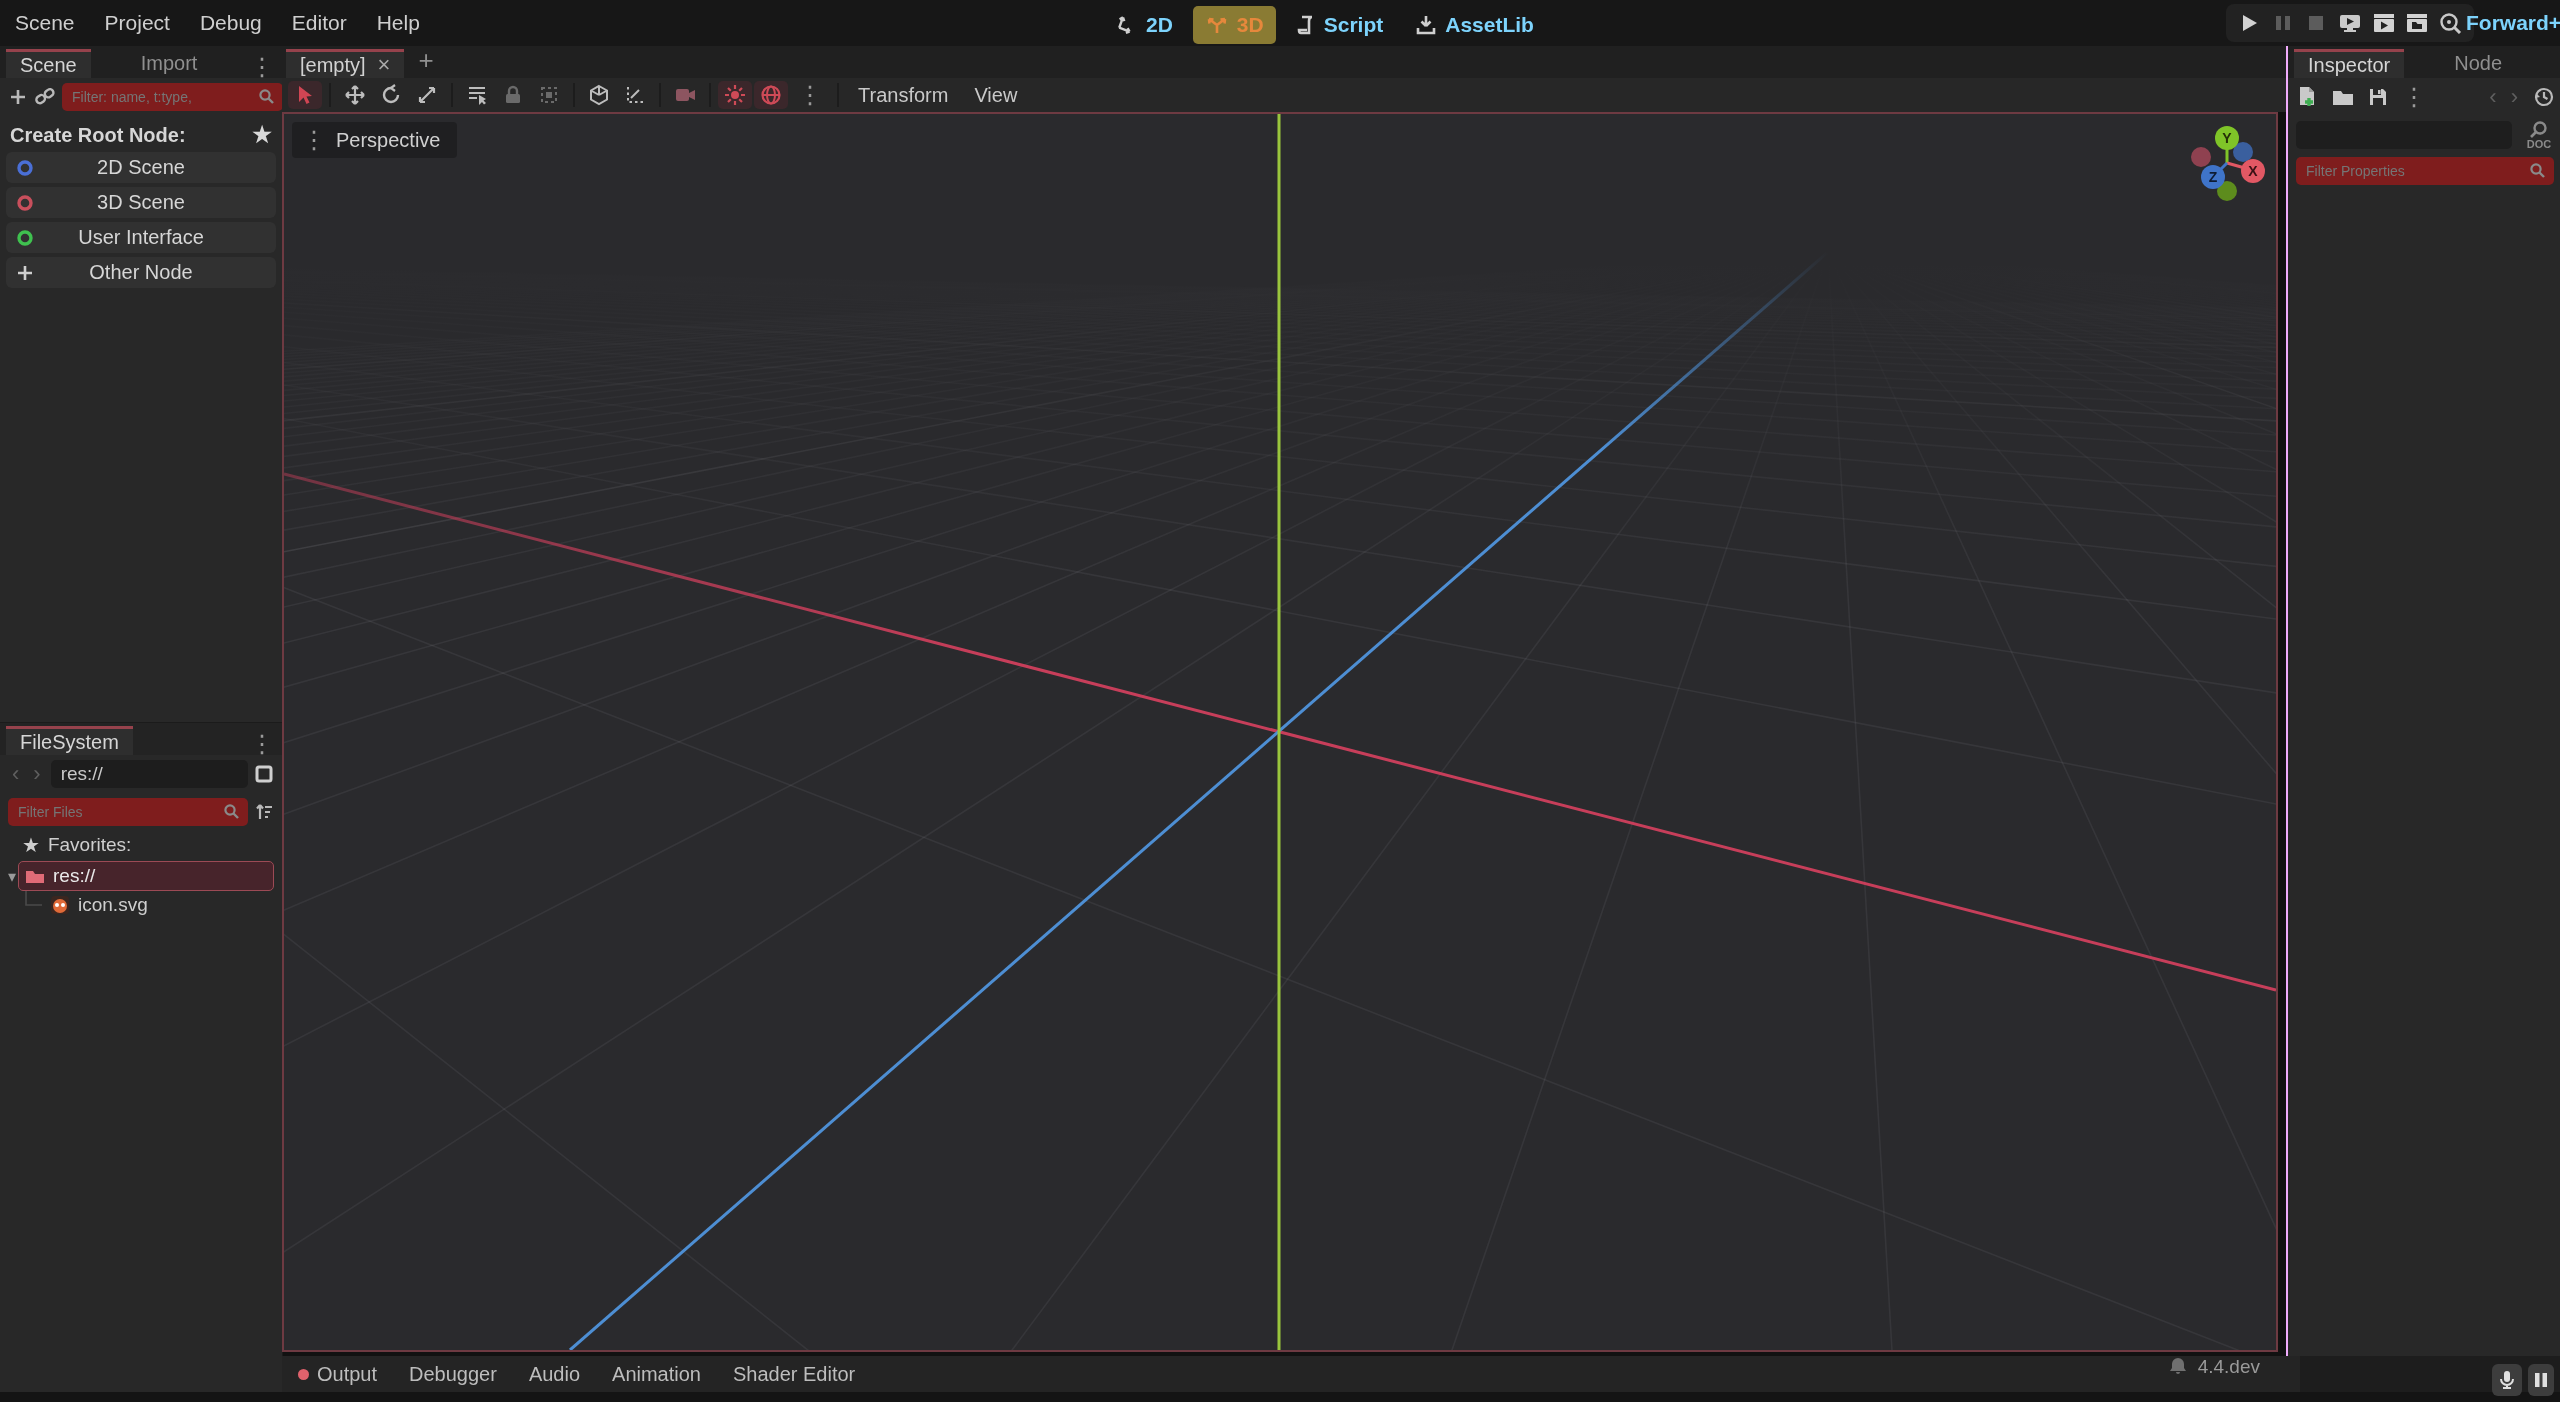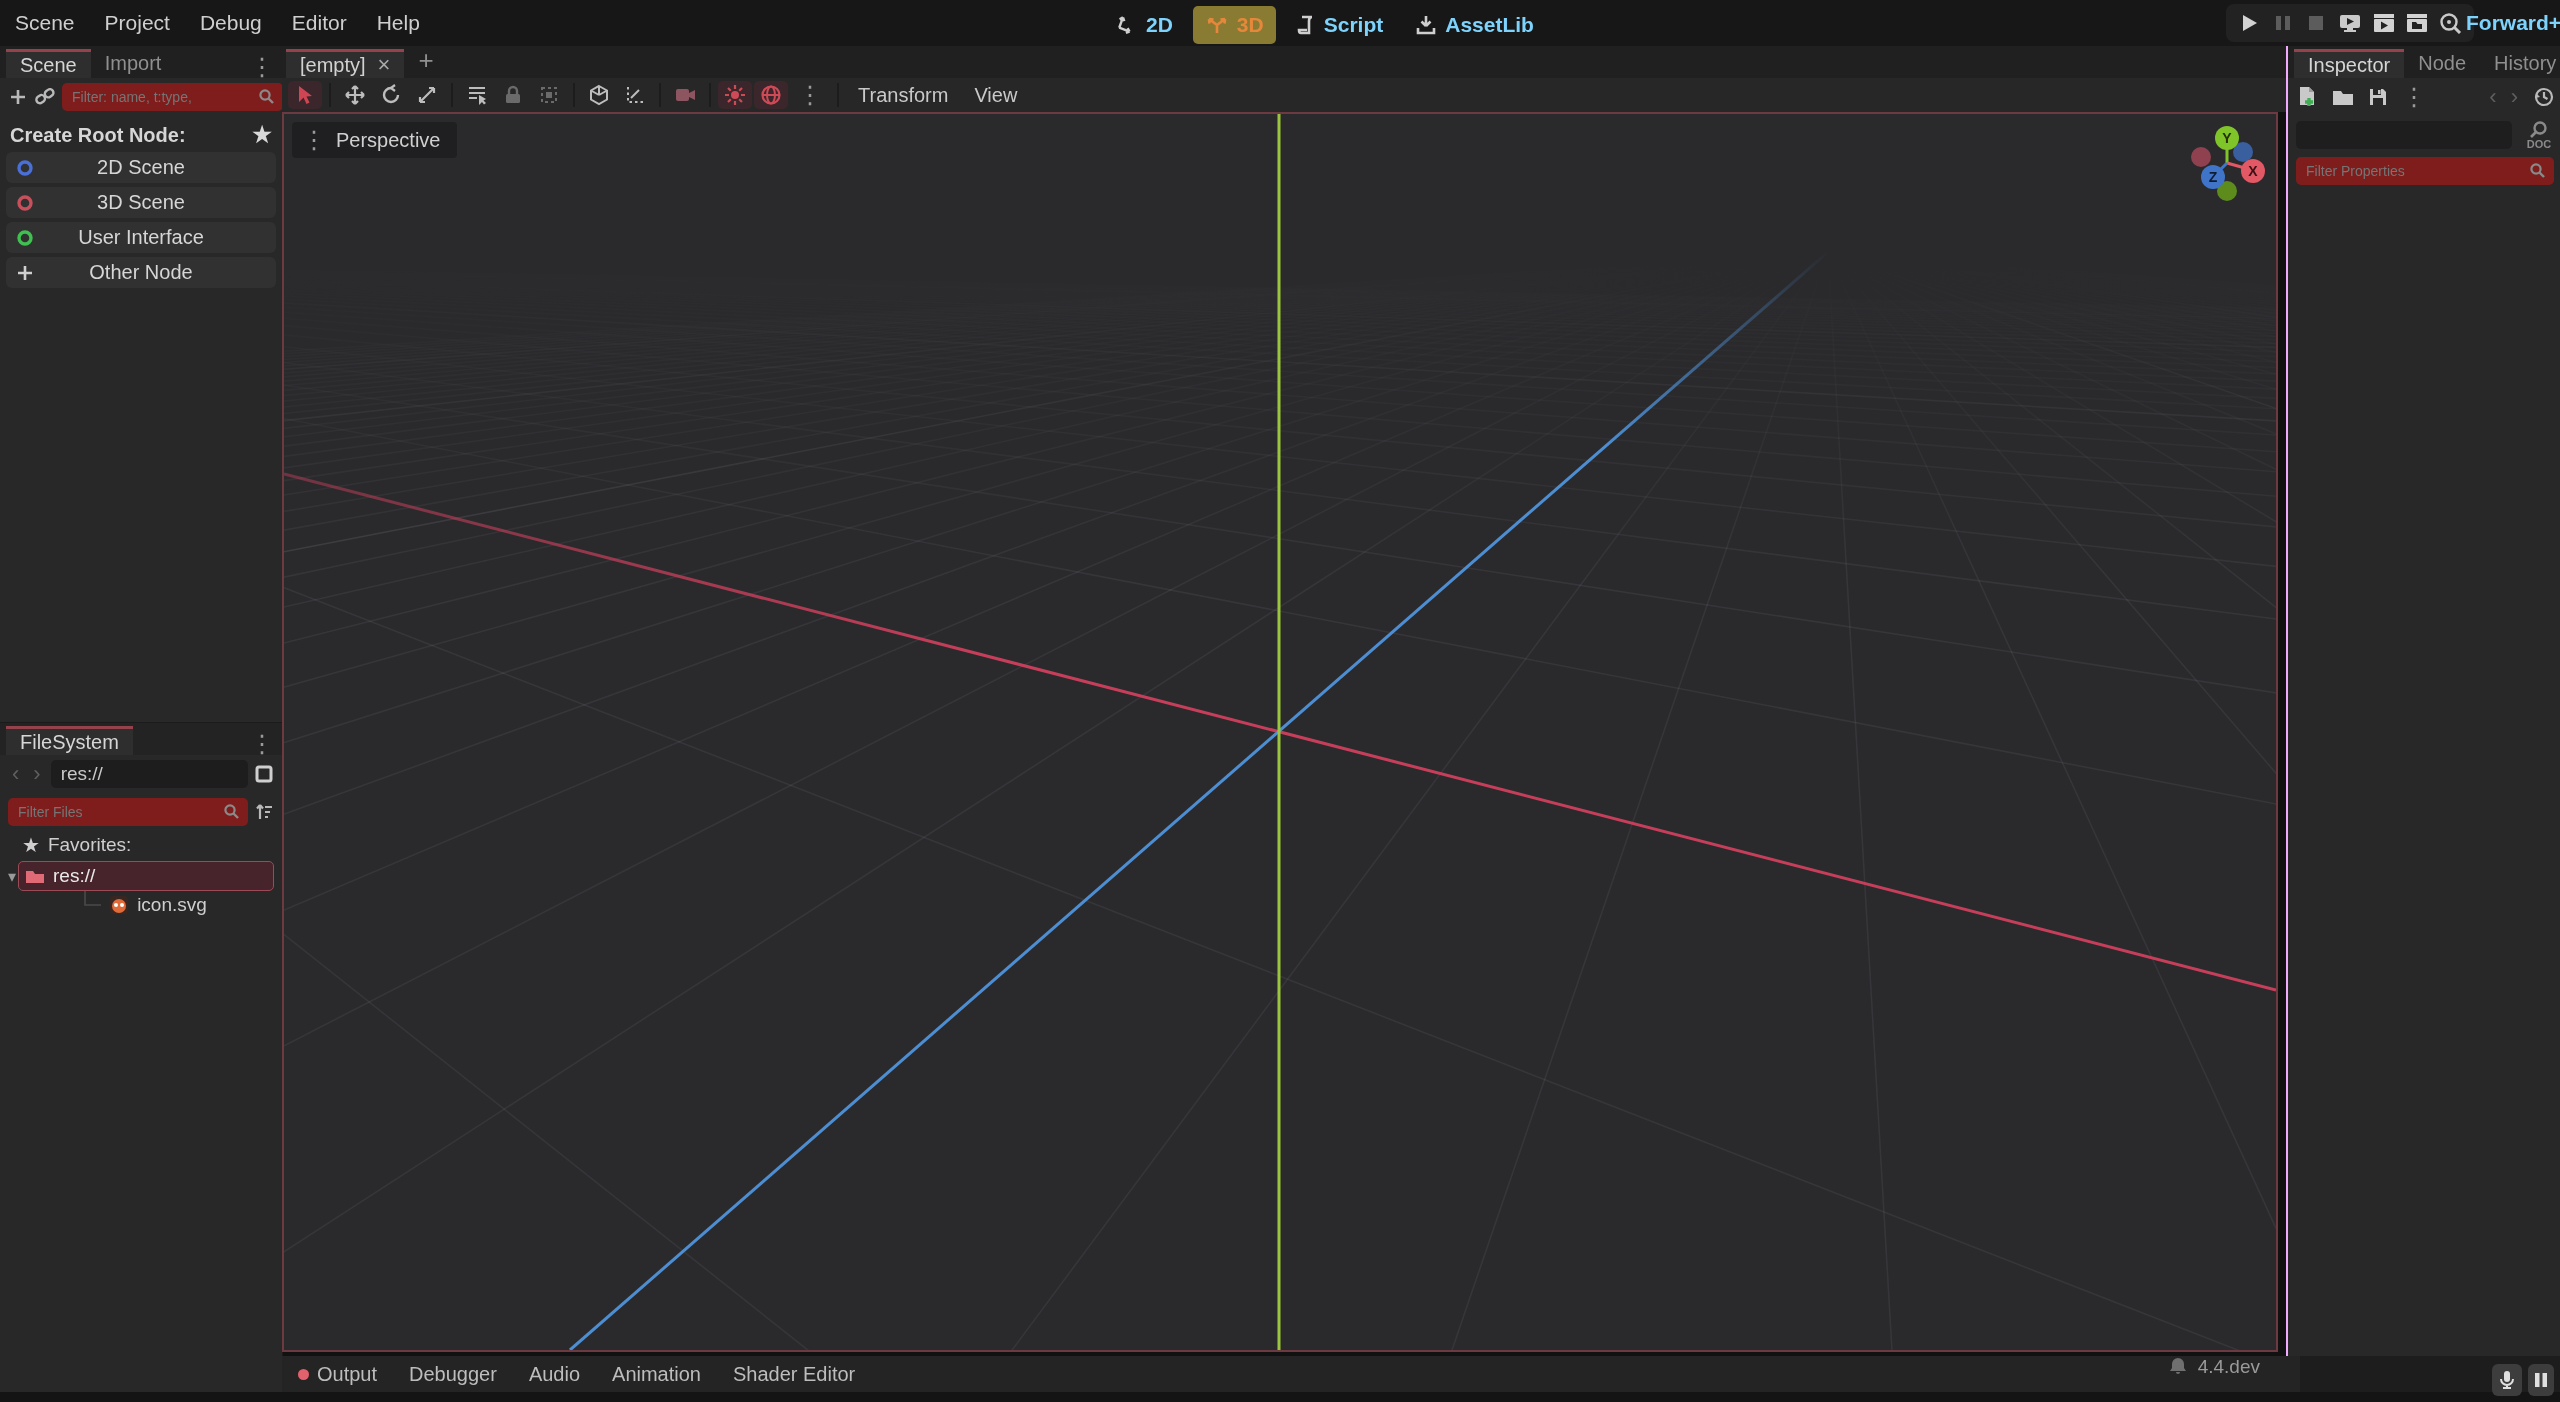--- a/index.html
+++ b/index.html
@@ -13,21 +13,21 @@
   .menu-item{padding:0 15px;height:46px;display:flex;align-items:center;color:#cfcfcf;font-size:21px;cursor:default;}
   .ws-btn{height:38px;margin-top:4px;border-radius:5px;display:flex;align-items:center;gap:8px;padding:0 12px;color:#7dd3fc;font-weight:bold;font-size:21px;}
   .ws-btn.active{background:#8a7b33;color:#e6883c;}
   .playcluster{left:2226px;top:4px;width:236px;height:38px;background:#222222;border-radius:8px;display:flex;align-items:center;justify-content:space-around;padding:0 6px;}
   .pbtn{width:28px;height:28px;display:flex;align-items:center;justify-content:center;}
   .renderer{left:2466px;top:0;height:46px;display:flex;align-items:center;gap:8px;color:#7dd3fc;font-weight:bold;font-size:21px;}
   
   .leftdock{left:0;top:46px;width:282px;height:1346px;background:#282828;border-right:1px solid #1b1b1b;}
   .rightdock{left:2286px;top:46px;width:274px;height:1314px;background:#282828;border-left:2px solid #f0abfc;}
   .tabbar{height:32px;background:#202020;display:flex;align-items:flex-end;}
-  .tab{height:29px;display:flex;align-items:center;padding:0 14px;color:#8f8f8f;font-size:20px;}
+  .tab{height:29px;display:flex;align-items:center;padding:0 14px;color:#8f8f8f;font-size:20px;margin-left:36px;}
   .tab.active{background:#2e2e2e;color:#d6d6d6;border-top:3px solid #96424c;height:26px;}
   .dots{color:#9a9a9a;font-size:24px;line-height:10px;letter-spacing:0;padding:0 8px;}
   .toolrow{height:34px;display:flex;align-items:center;gap:6px;padding:2px 8px;}
   .filter-input{flex:1;height:28px;background:#7f1d1d;border:none;border-radius:5px;color:#cfcfcf;font-size:14px;padding:0 30px 0 10px;outline:none;min-width:0;font-family:"Liberation Sans",sans-serif;}
   .filter-input::placeholder{color:#757575;}
   .iconwrap{position:relative;display:flex;align-items:center;}
   .in-icon{position:absolute;right:7px;top:5px;}
   .createroot{display:flex;align-items:center;justify-content:space-between;padding:6px 10px 4px 10px;font-weight:bold;color:#d6d6d6;}
   .opt-btn{margin:0 6px 4px 6px;height:31px;background:#313131;border-radius:6px;display:flex;align-items:center;position:relative;color:#d6d6d6;font-size:20px;}
   .opt-btn .oicon{position:absolute;left:10px;}
@@ -270,21 +270,21 @@
       <span style="color:#9a9a9a;font-size:16px;margin-left:8px;">▾</span>
       <div class="sel-row" style="flex:1;margin-left:2px;">
         <span>
             <svg width="20" height="16">
               <path d="M1 3 h7 l2 3 h9 v9 H1 Z" fill="#e06b77"></path>
             </svg>
           </span>
         <span>res://</span>
       </div>
     </div>
-    <div class="treerow" style="padding-left:12px;justify-content:center;">
+    <div class="treerow" style="padding-left:20px;">
       <svg width="22" height="28">
           <path d="M6 0 V14 H22" stroke="#4a4a4a" stroke-width="1.6" fill="none"></path>
         </svg>
       <span>
           <svg width="20" height="20">
             <rect x="1" y="1" width="18" height="18" rx="4" fill="#3a2620"></rect>
             <circle cx="10" cy="11" r="7" fill="#e06a38"></circle>
             <circle cx="7" cy="10" r="2" fill="#fff"></circle>
             <circle cx="13" cy="10" r="2" fill="#fff"></circle>
           </svg>

